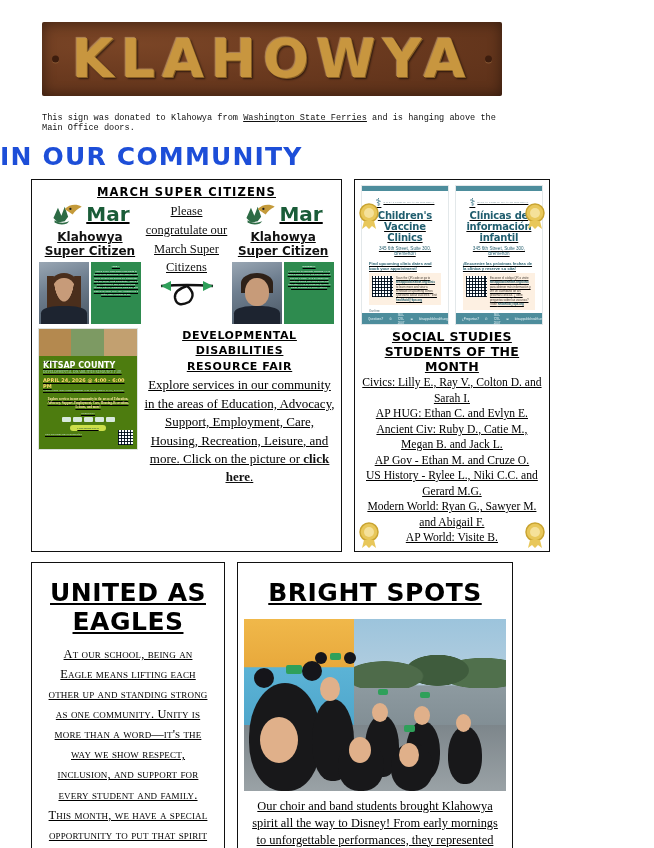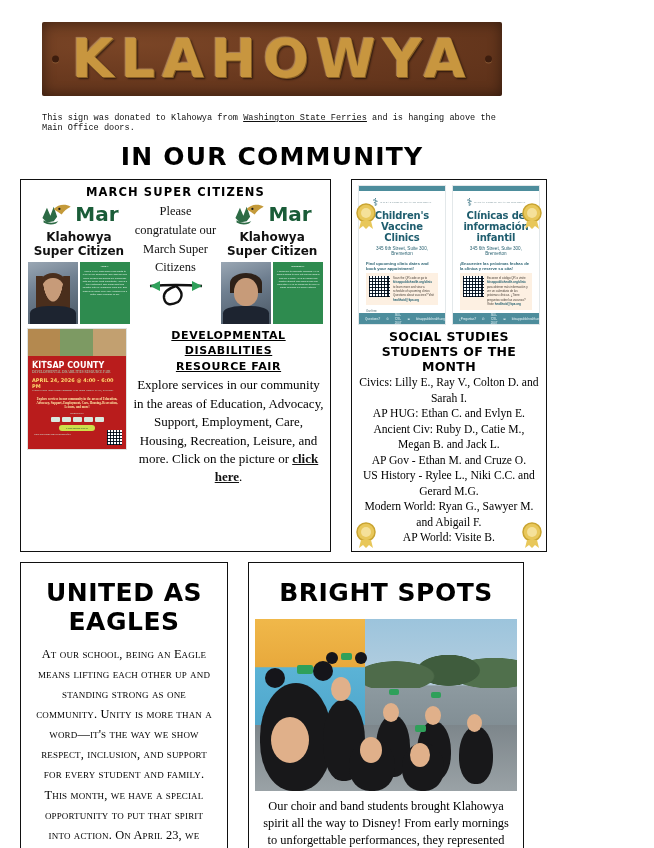--- a/index.html
+++ b/index.html
@@ -48,31 +48,31 @@
     text-align: left;
     font-size: 8.6px;
     padding-top: 17px;
     color: #111;
     font-family: Liberation Mono, monospace;
   }
   .sign-caption .lnk { text-decoration: underline; }
 
   
   .community-title {
-    text-align: center;
+    text-align: left;
     font-family: "DejaVu Sans", sans-serif;
     font-weight: bold;
     font-size: 25px;
     letter-spacing: 1.2px;
-    color: #000000;
+    color: #1d4ed8;
     padding: 9px 0 8px 0;
   }
 
   
-  .row { display: flex; gap: 20px; padding: 0 20px; }
+  .row { display: flex; gap: 12px; padding: 0 31px; text-decoration: underline; }
   .row2 { padding-top: 10px; }
   .card {
     border: 1.4px solid #111;
     background: #fff;
     padding: 5px 6px;
     position: relative;
   }
   .col-left  { width: 311px; }
   .col-right { width: 303px; }
 
@@ -157,21 +157,21 @@
   .dd-flyer {
     width: 100px; height: 122px; flex: none;
     background: #ffffff;
     border: 1px solid #dfe3e0;
     position: relative; overflow: hidden;
   }
   .dd-flyer .photostrip {
     height: 27px; width: 100%;
     background: linear-gradient(90deg,#b4894f 0 33%, #7d9a63 33% 66%, #c2a070 66% 100%);
   }
-  .dd-flyer .grn { background: #b91c1c; height: 95px; padding: 3px 4px; color: #fff; }
+  .dd-flyer .grn { background: #4d7c0f; height: 95px; padding: 3px 4px; color: #fff; }
   .dd-flyer .annual { font-size: 2.8px; letter-spacing: .4px; color: #b9e7cf; }
   .dd-flyer .kc {
     font-family: "DejaVu Sans", sans-serif; font-weight: bold;
     font-size: 8px; color: #ffffff; line-height: 1;
   }
   .dd-flyer .kcsub { font-size: 3.4px; color: #a9dcc0; line-height: 1.25; }
   .dd-flyer .dt {
     font-family: "DejaVu Sans", sans-serif; font-weight: bold;
     font-size: 5px; color: #ffd76e; padding-top: 3px;
   }

